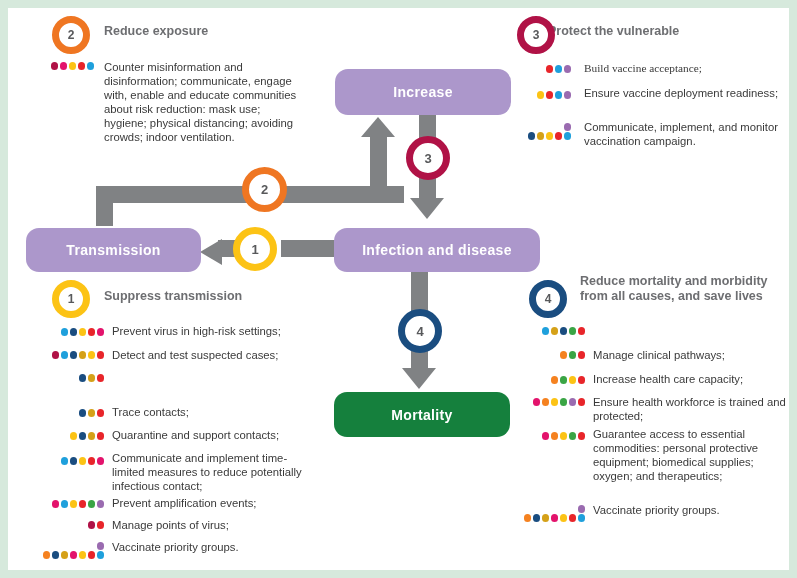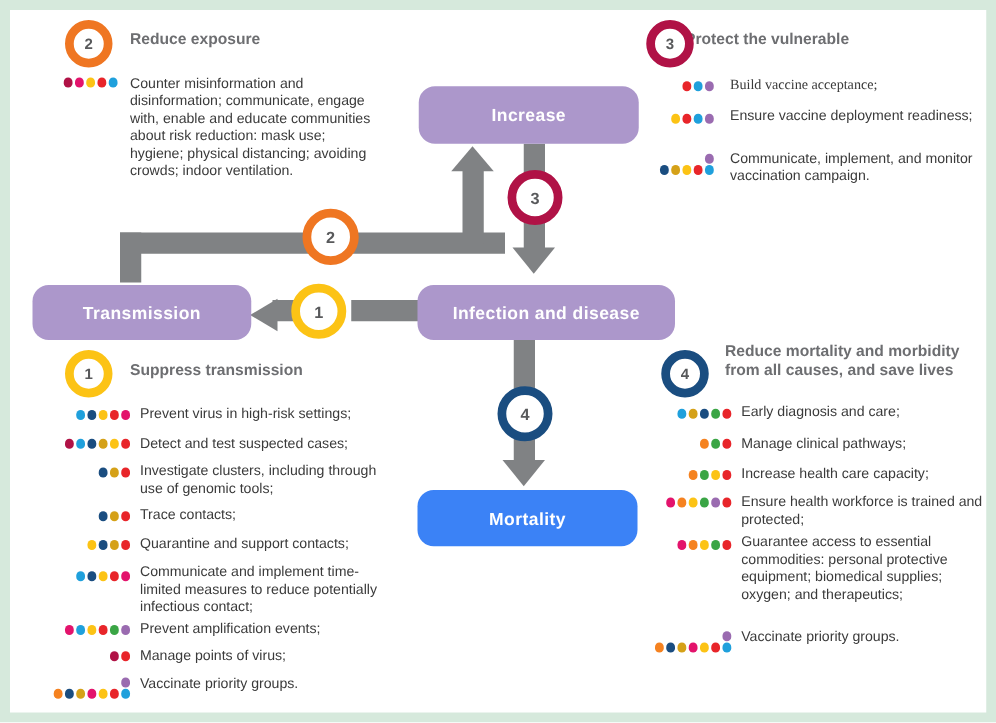--- a/index.html
+++ b/index.html
@@ -68,21 +68,21 @@
     position: absolute;
     border-radius: 13px;
     display: flex; align-items: center; justify-content: center;
     color: #ffffff;
     font-weight: bold;
     font-size: 14px;
     letter-spacing: .35px;
     z-index: 20;
   }
   .box-purple { background: #ac97cb; }
-  .box-red    { background: #3b82f6; }
+  .box-red    { background: #15803d; }
 
   
   .gray { position: absolute; background: #808284; z-index: 10; }
   .tri  { position: absolute; width: 0; height: 0; z-index: 10; }
 </style>
 </head>
 <body>
 
 <div id="frame">
   <div id="canvas">
@@ -200,21 +200,20 @@
       <span class="dot" style="background:#fcc315"></span>
       <span class="dot" style="background:#e8252a"></span>
     </div>
     <div class="item-text" style="left:104px; top:341px; width:210px;">Detect and test suspected cases;</div>
 
     <div class="dots" style="left:60px; top:366px; width:36px;">
       <span class="dot" style="background:#1a4d80"></span>
       <span class="dot" style="background:#d5a118"></span>
       <span class="dot" style="background:#e8252a"></span>
     </div>
-    <div class="item-text" style="left:104px; top:363px; width:200px;">Investigate clusters, including through use of genomic tools;</div>
 
     <div class="dots" style="left:60px; top:401px; width:36px;">
       <span class="dot" style="background:#1a4d80"></span>
       <span class="dot" style="background:#d5a118"></span>
       <span class="dot" style="background:#e8252a"></span>
     </div>
     <div class="item-text" style="left:104px; top:398px; width:200px;">Trace contacts;</div>
 
     <div class="dots" style="left:51px; top:424px; width:45px;">
       <span class="dot" style="background:#fcc315"></span>
@@ -266,21 +265,20 @@
     </div>
     <div class="sec-title" style="left:572px; top:266px; width:200px;">Reduce mortality and morbidity from all causes, and save lives</div>
 
     <div class="dots" style="left:513px; top:319px; width:64px;">
       <span class="dot" style="background:#1fa0dc"></span>
       <span class="dot" style="background:#d5a118"></span>
       <span class="dot" style="background:#1a4d80"></span>
       <span class="dot" style="background:#3aa545"></span>
       <span class="dot" style="background:#e8252a"></span>
     </div>
-    <div class="item-text" style="left:585px; top:316px; width:195px;">Early diagnosis and care;</div>
 
     <div class="dots" style="left:541px; top:343px; width:36px;">
       <span class="dot" style="background:#f58220"></span>
       <span class="dot" style="background:#3aa545"></span>
       <span class="dot" style="background:#e8252a"></span>
     </div>
     <div class="item-text" style="left:585px; top:341px; width:155px;">Manage clinical pathways;</div>
 
     <div class="dots" style="left:532px; top:368px; width:45px;">
       <span class="dot" style="background:#f58220"></span>

